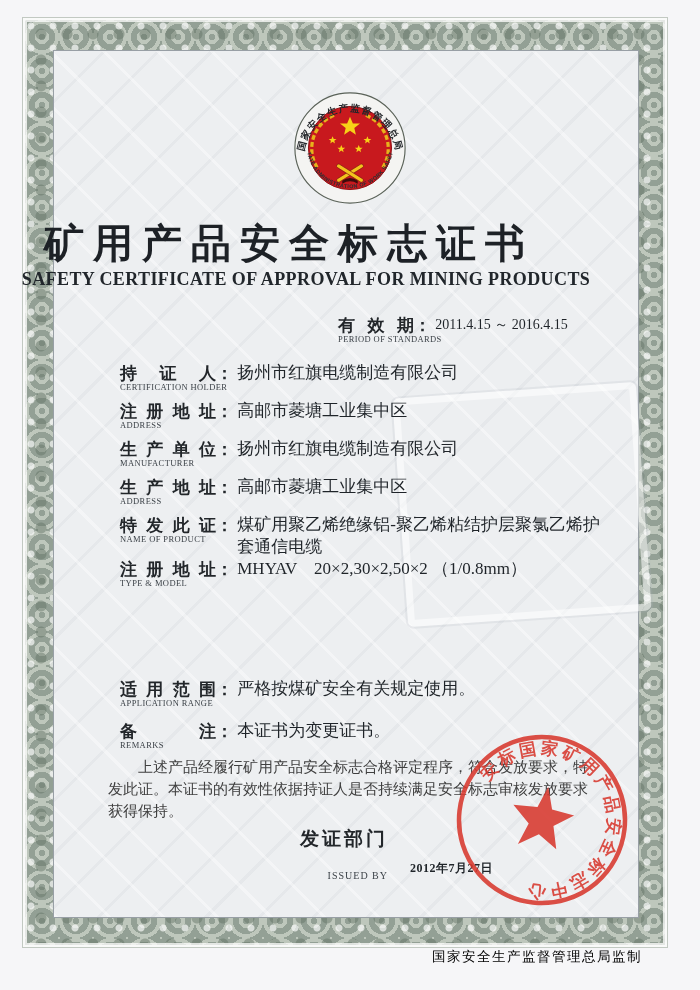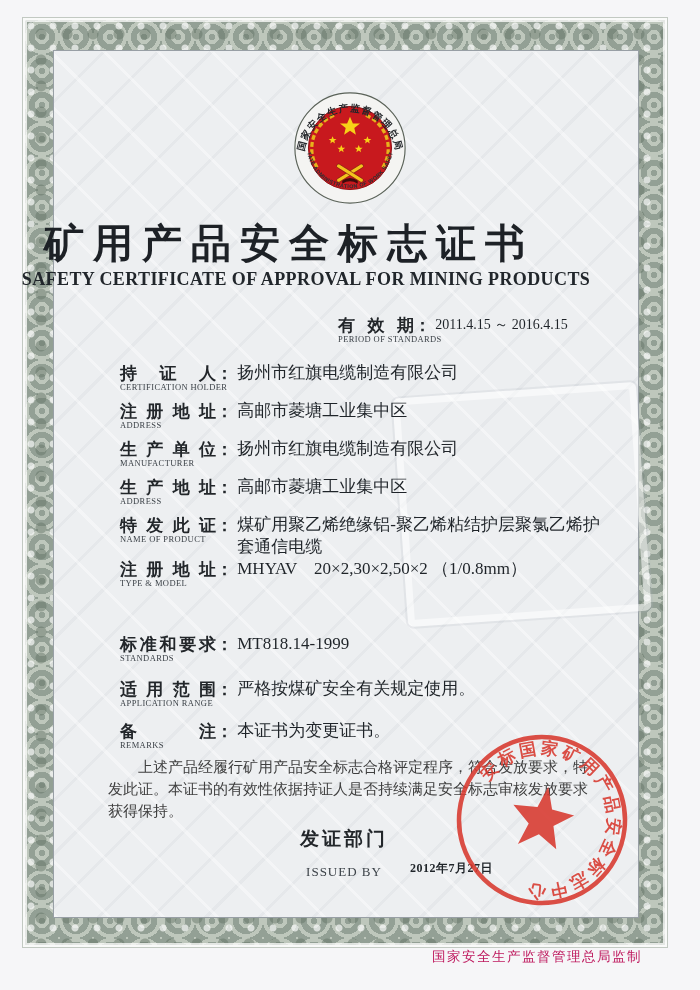--- a/index.html
+++ b/index.html
@@ -62,29 +62,29 @@
   }
   .approval-row{left:120px;top:314px;}
   .validity-row{left:338px;top:314px;}
   .validity-row .zh-label{width:76px;}
   .validity-row .value{font-size:14px;}
 
   .declaration{
     position:absolute;left:108px;top:756px;width:486px;
     font-size:15px;line-height:22px;text-indent:2em;color:#404040;
   }
-  .issued-by{position:absolute;left:284px;top:826px;width:120px;text-align:center;}
+  .issued-by{position:absolute;left:268px;top:826px;width:120px;text-align:right;}
   .issued-by .zh{font-size:19px;font-weight:bold;letter-spacing:3px;color:#22262a;}
-  .issued-by .en{font-size:13px;letter-spacing:1px;color:#3c4248;margin-top:12px;}
+  .issued-by .en{font-size:10px;letter-spacing:1px;color:#3c4248;margin-top:18px;}
   .issue-date{position:absolute;left:410px;top:860px;font-size:12px;font-weight:bold;color:#1f2429;letter-spacing:.5px;}
 
   .stamp{position:absolute;left:453px;top:731px;width:178px;height:178px;opacity:.88;pointer-events:none;}
 
   .footer-line{
-    position:absolute;right:58px;top:948px;font-size:13.5px;letter-spacing:1.5px;color:#be185d;
+    position:absolute;right:58px;top:948px;font-size:13.5px;letter-spacing:1.5px;color:#000000;
   }
 </style>
 </head>
 <body>
 
 <div class="paper">
 
   <div class="border-band"></div>
   <div class="inner-panel"></div>
   <div class="ghost-watermark"></div>
@@ -151,25 +151,20 @@
   <div class="field" style="left:120px;top:514px">
     <span class="zh-label">特发此证</span><span class="colon">：</span>
     <span class="value">煤矿用聚乙烯绝缘铝-聚乙烯粘结护层聚氯乙烯护套通信电缆</span>
     <span class="caption">NAME OF PRODUCT</span>
   </div>
   <div class="field" style="left:120px;top:558px">
     <span class="zh-label">注册地址</span><span class="colon">：</span>
     <span class="value">MHYAV　20×2,30×2,50×2 （1/0.8mm）</span>
     <span class="caption">TYPE &amp; MODEL</span>
   </div>
-  <div class="field" style="left:120px;top:633px">
-    <span class="zh-label">标准和要求</span><span class="colon">：</span>
-    <span class="value">MT818.14-1999</span>
-    <span class="caption">STANDARDS</span>
-  </div>
   <div class="field" style="left:120px;top:678px">
     <span class="zh-label">适用范围</span><span class="colon">：</span>
     <span class="value">严格按煤矿安全有关规定使用。</span>
     <span class="caption">APPLICATION RANGE</span>
   </div>
   <div class="field" style="left:120px;top:720px">
     <span class="zh-label">备注</span><span class="colon">：</span>
     <span class="value">本证书为变更证书。</span>
     <span class="caption">REMARKS</span>
   </div>

